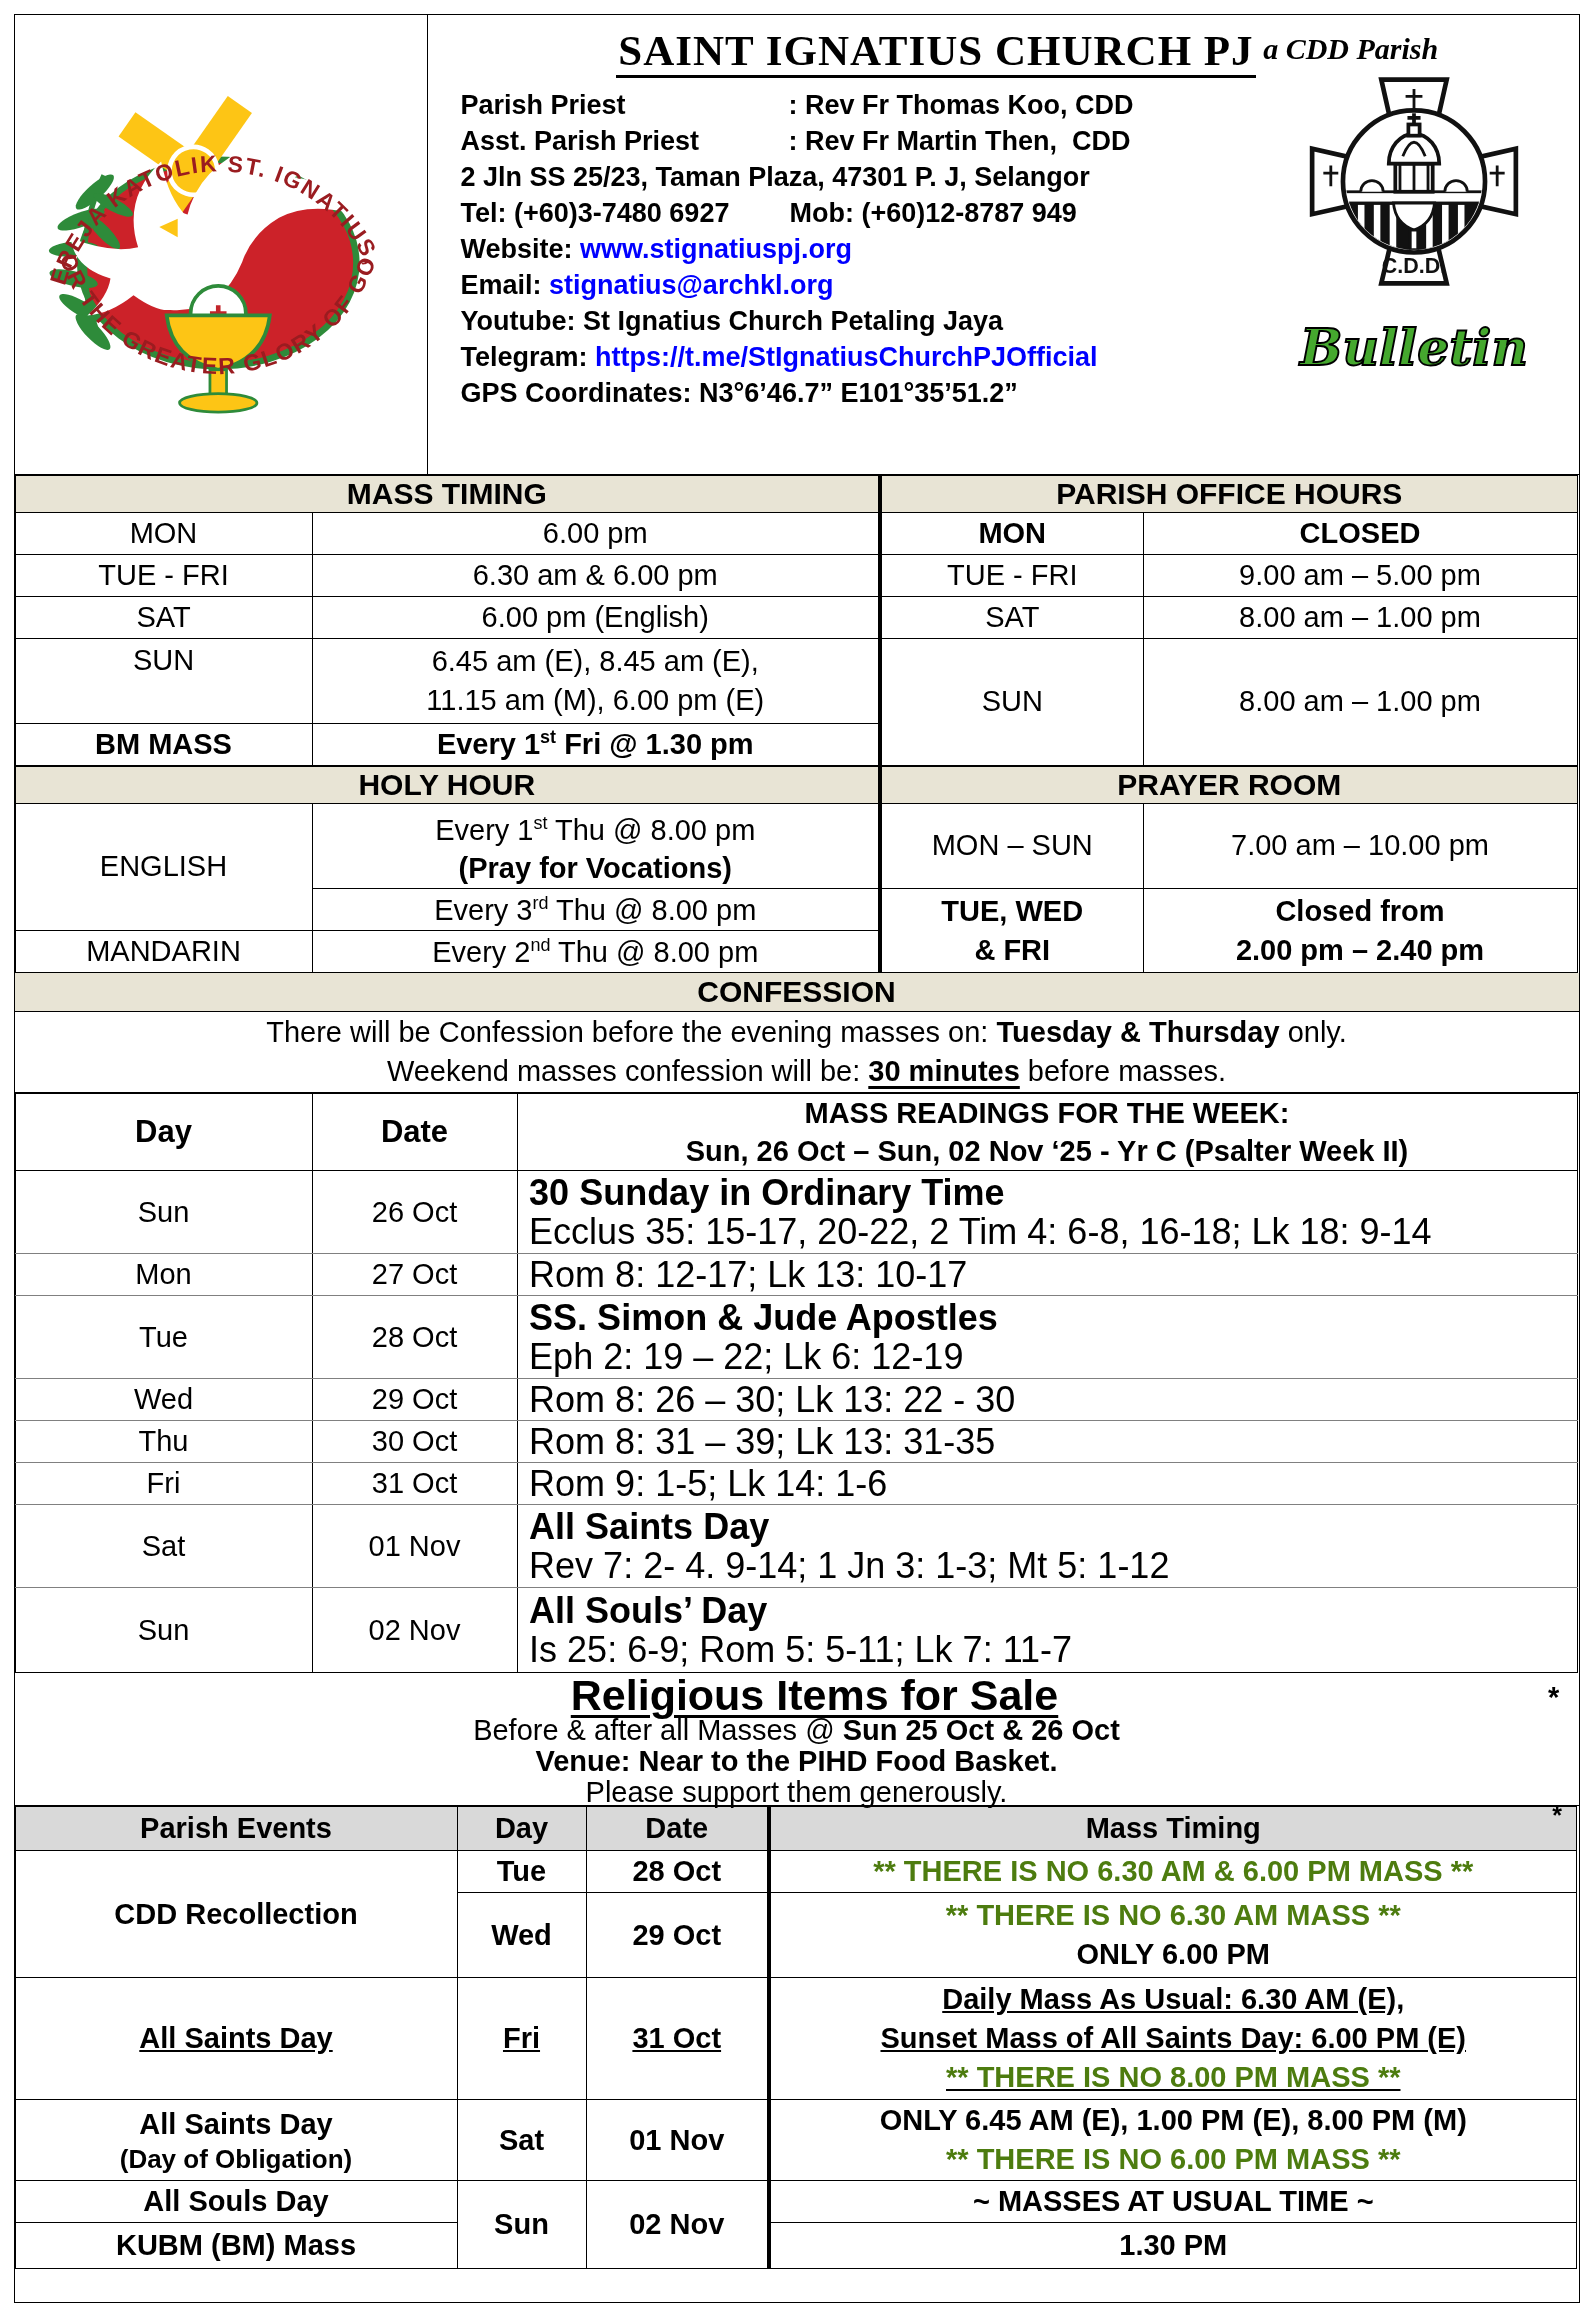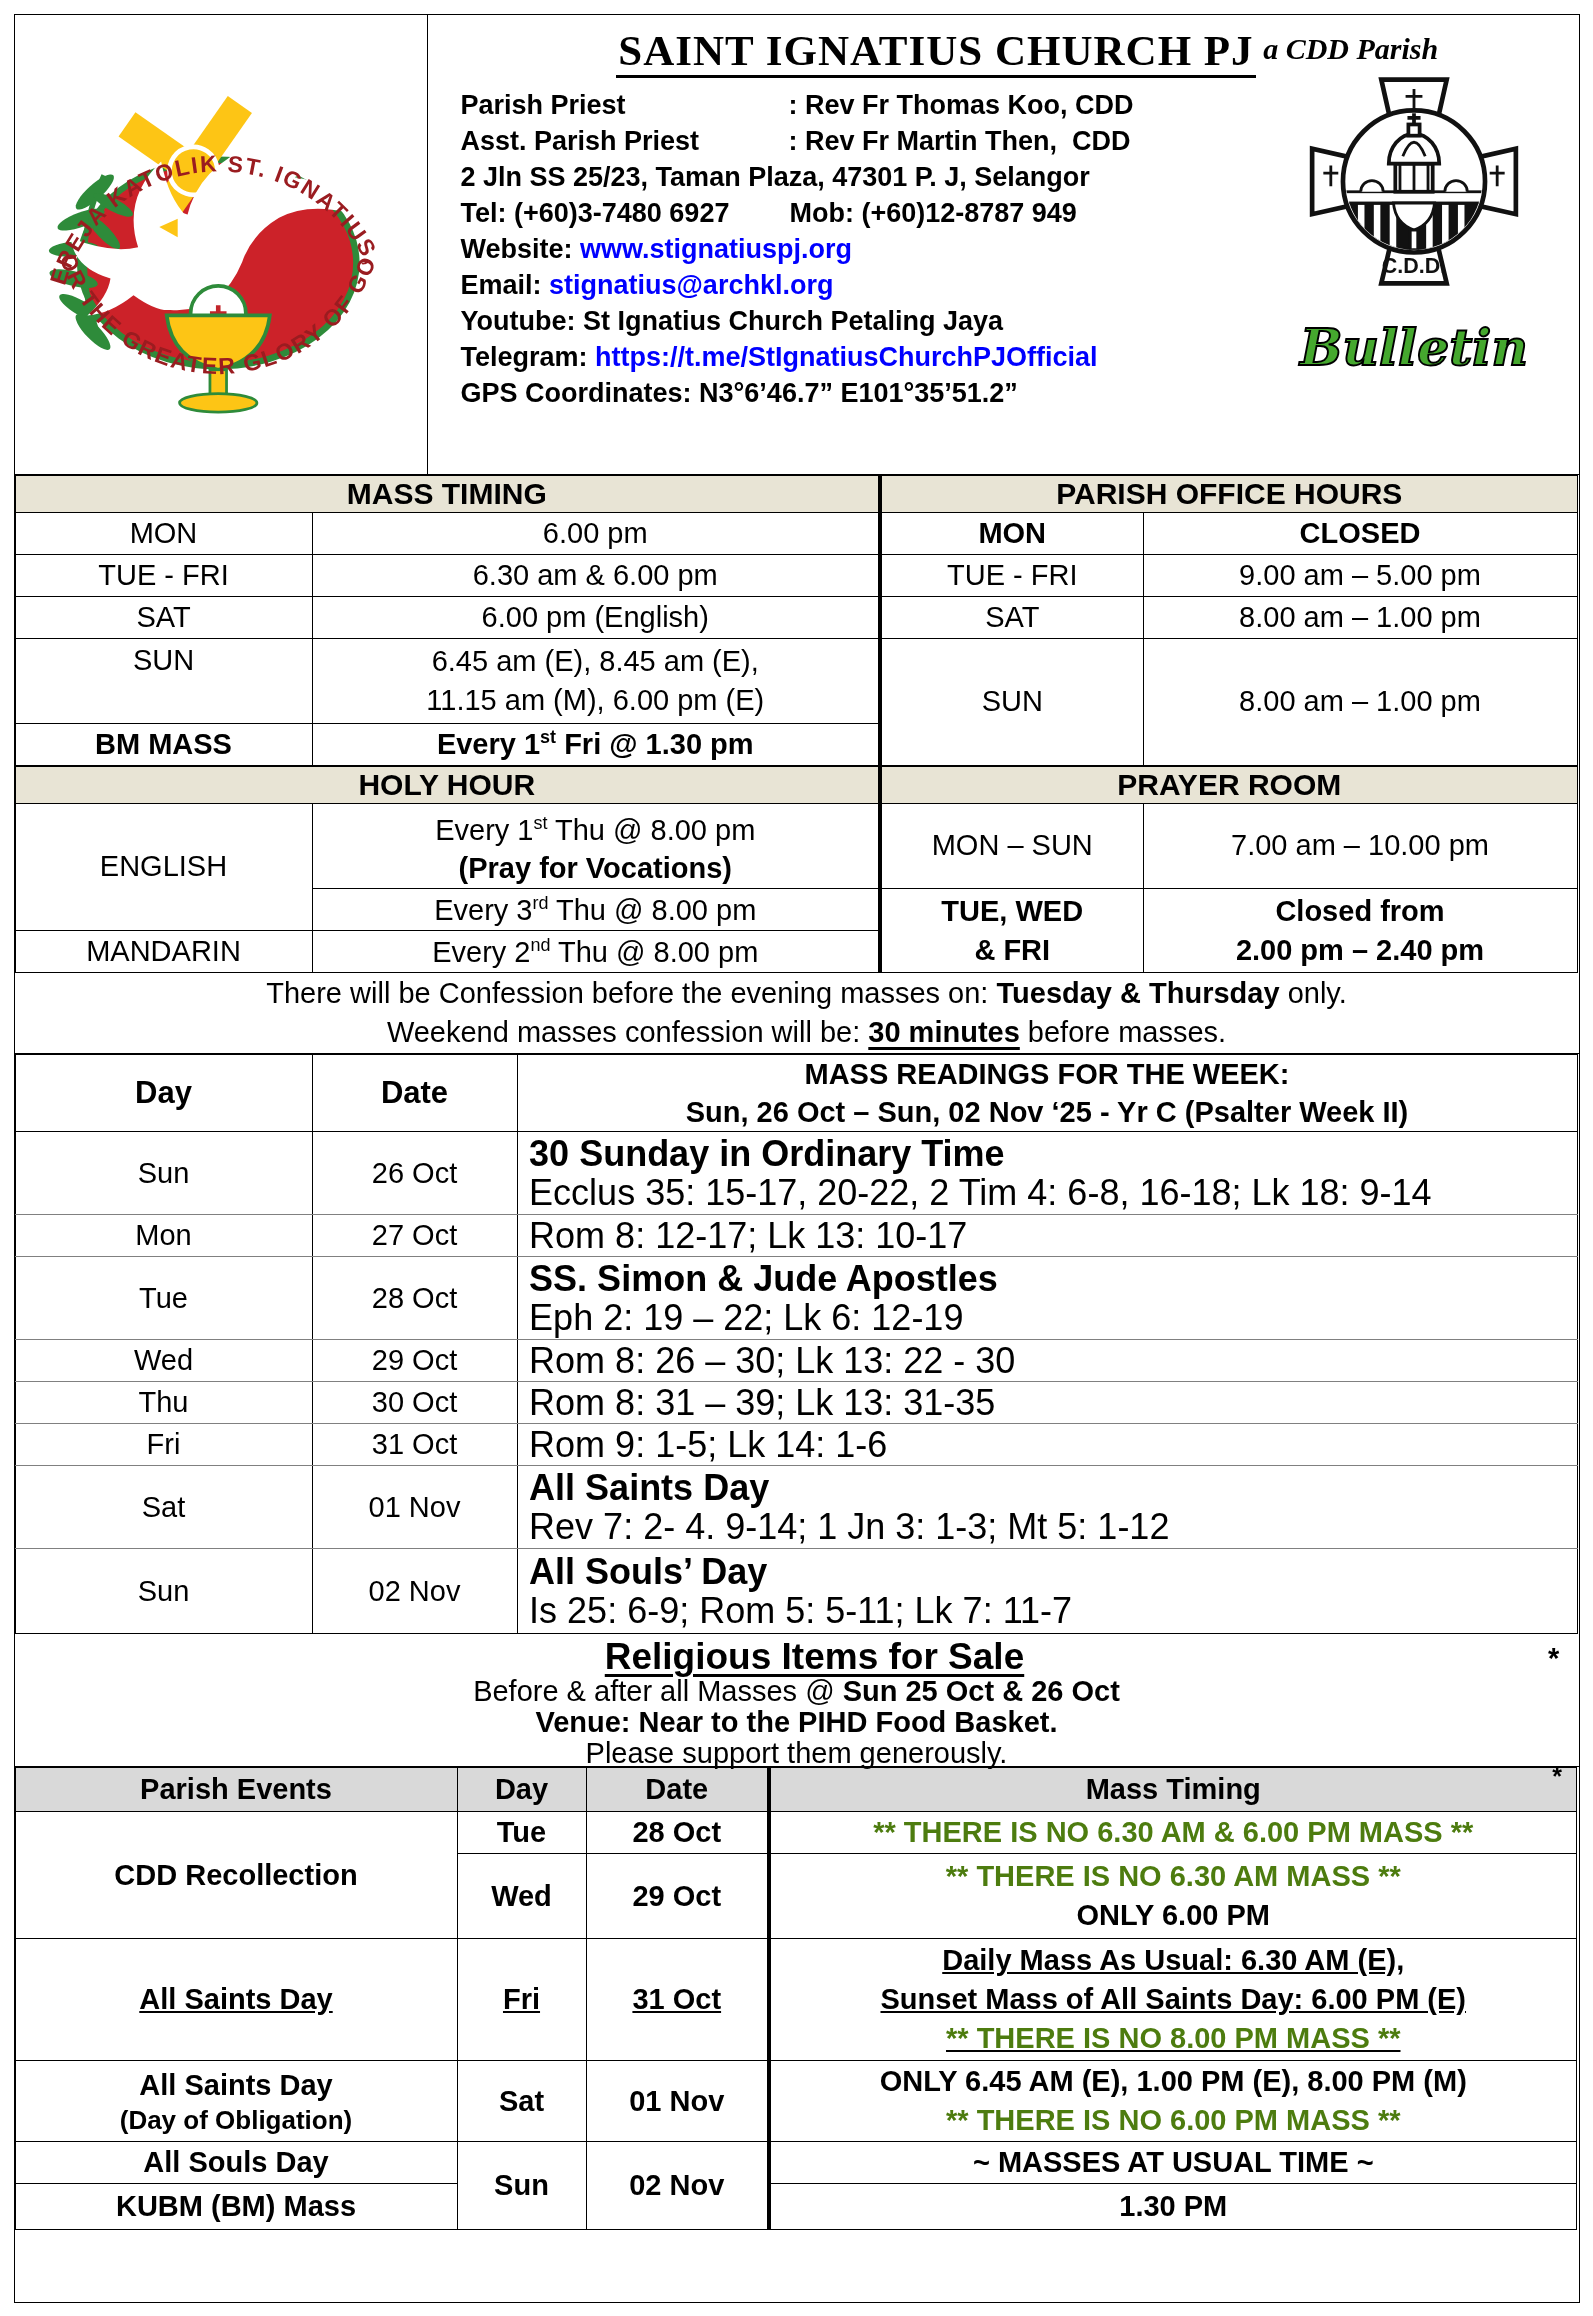--- a/index.html
+++ b/index.html
@@ -62,21 +62,21 @@
   .readings .dcell { font-size: 29px; }
   .readings .hd { font-weight: bold; font-size: 31px; }
   .readings .ht { font-weight: bold; font-size: 29px; line-height: 38px; }
   .rd { text-align: left; padding-left: 11.6px; line-height: 39px; }
   tr.rrow > td { border-top-color: #808080; border-bottom-color: #808080; }
   tr.rlast > td { border-bottom-color: #000; }
 
   
   .sale { position: relative; height: 133px; border-bottom: 1.9px solid #000;
           text-align: center; padding-top: 2.9px; }
-  .sale-title { font-size: 37px; font-weight: bold; line-height: 39px; padding-left: 36px; }
+  .sale-title { font-size: 43px; font-weight: bold; line-height: 39px; padding-left: 36px; }
   .sale-line { font-size: 29px; line-height: 31px; }
   .star-abs { position: absolute; right: 19.3px; top: 7.7px; font-size: 29px; font-weight: bold; }
 
   
   .events td { font-weight: bold; font-size: 29px; line-height: 39px; }
   .events .ghead td { background: #d9d9d9; height: 44px; }
   .relwrap { position: relative; width: 100%; }
   .relwrap .star-abs { top: -13.5px; right: 13.5px; font-size: 25px; }
   .subnote { font-size: 26px; line-height: 31px; }
 </style>
@@ -283,20 +283,21 @@
           <div>2.00 pm – 2.40 pm</div>
         </td>
       </tr>
       <tr class="h44">
         <td>MANDARIN</td>
         <td><span>Every 2</span><sup>nd</sup><span> Thu @ 8.00 pm</span></td>
       </tr>
       </tbody>
     </table>
 
+    <div class="band-row">CONFESSION</div>
     <div class="conf">
       <div><span>There will be Confession before the evening masses on: </span><span class="b">Tuesday &amp; Thursday</span><span> only.</span></div>
       <div><span>Weekend masses confession will be: </span><span class="b u">30 minutes</span><span> before masses.</span></div>
     </div>
 
     <table class="readings">
       <colgroup>
           <col style="width:297px">
           <col style="width:205px">
           <col style="width:1060px">

